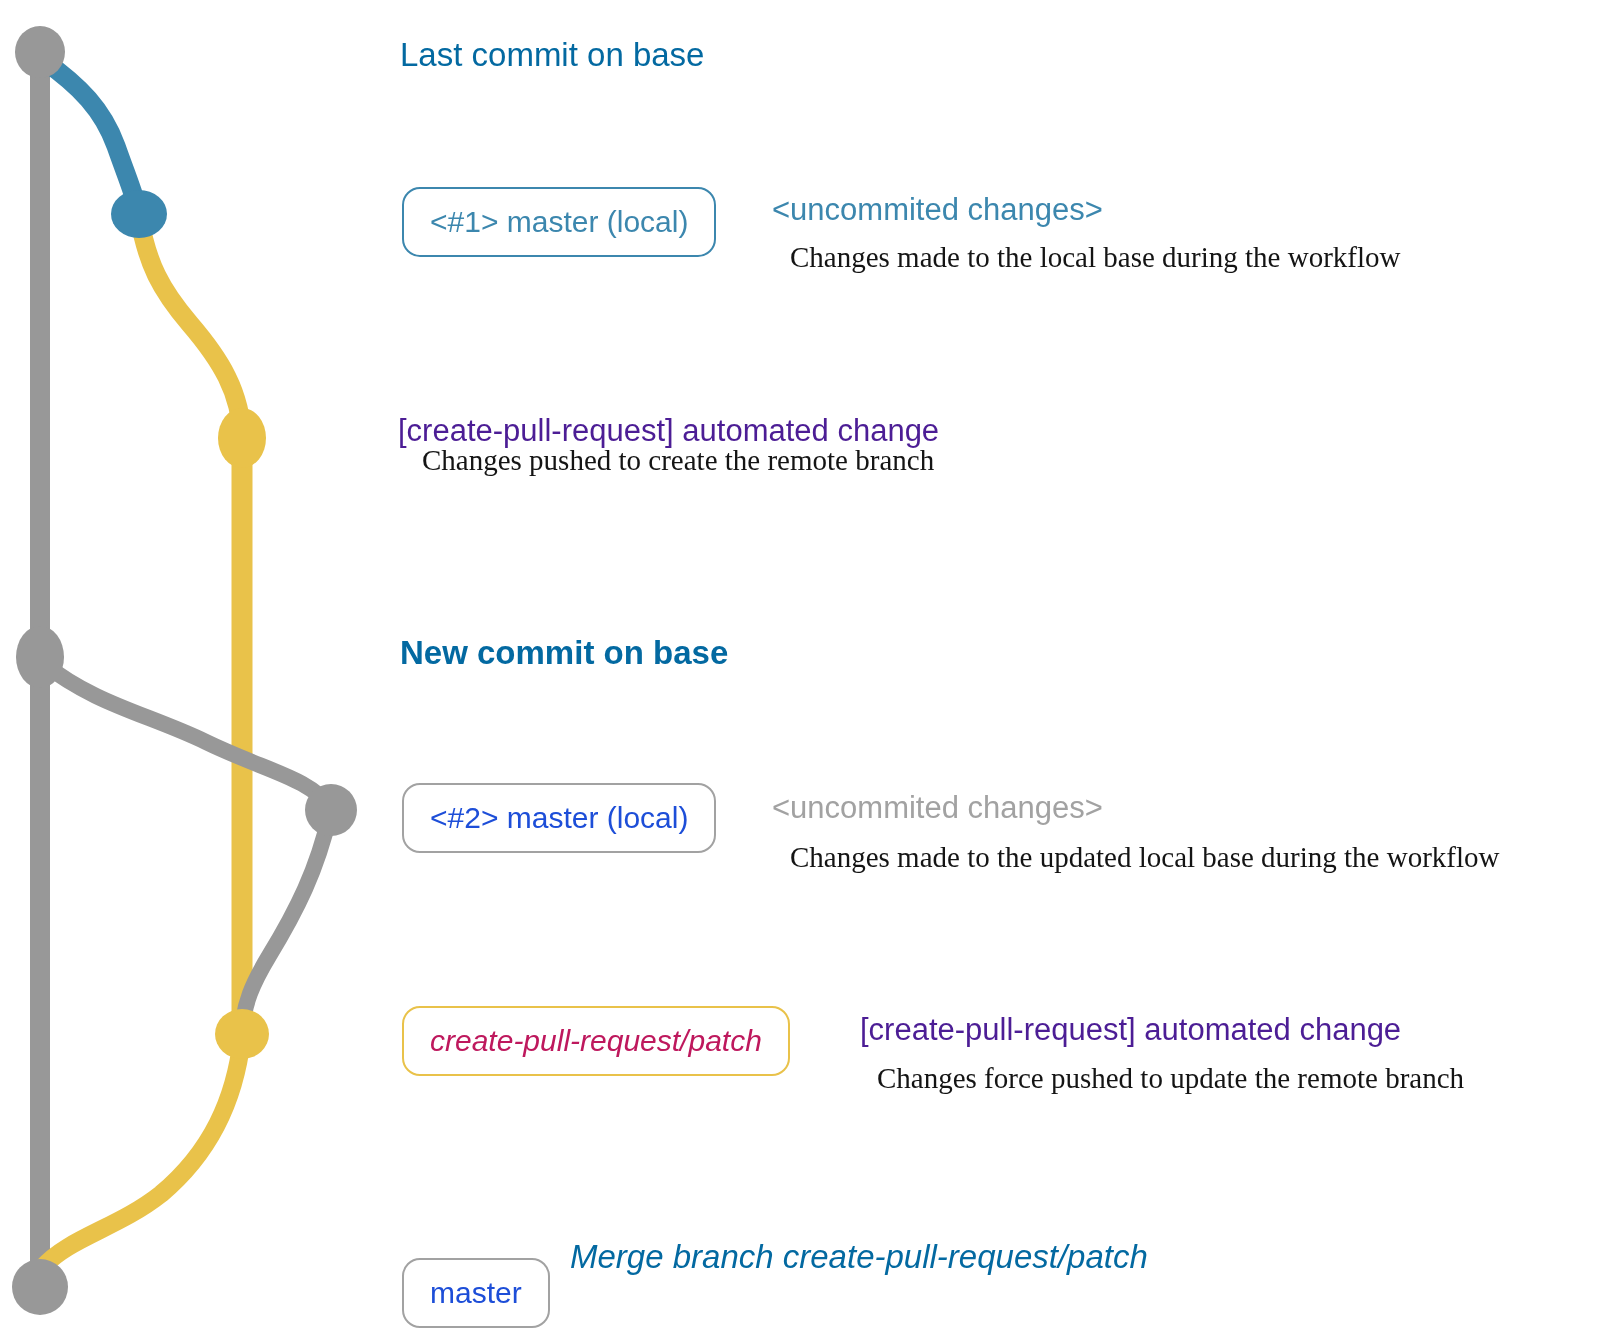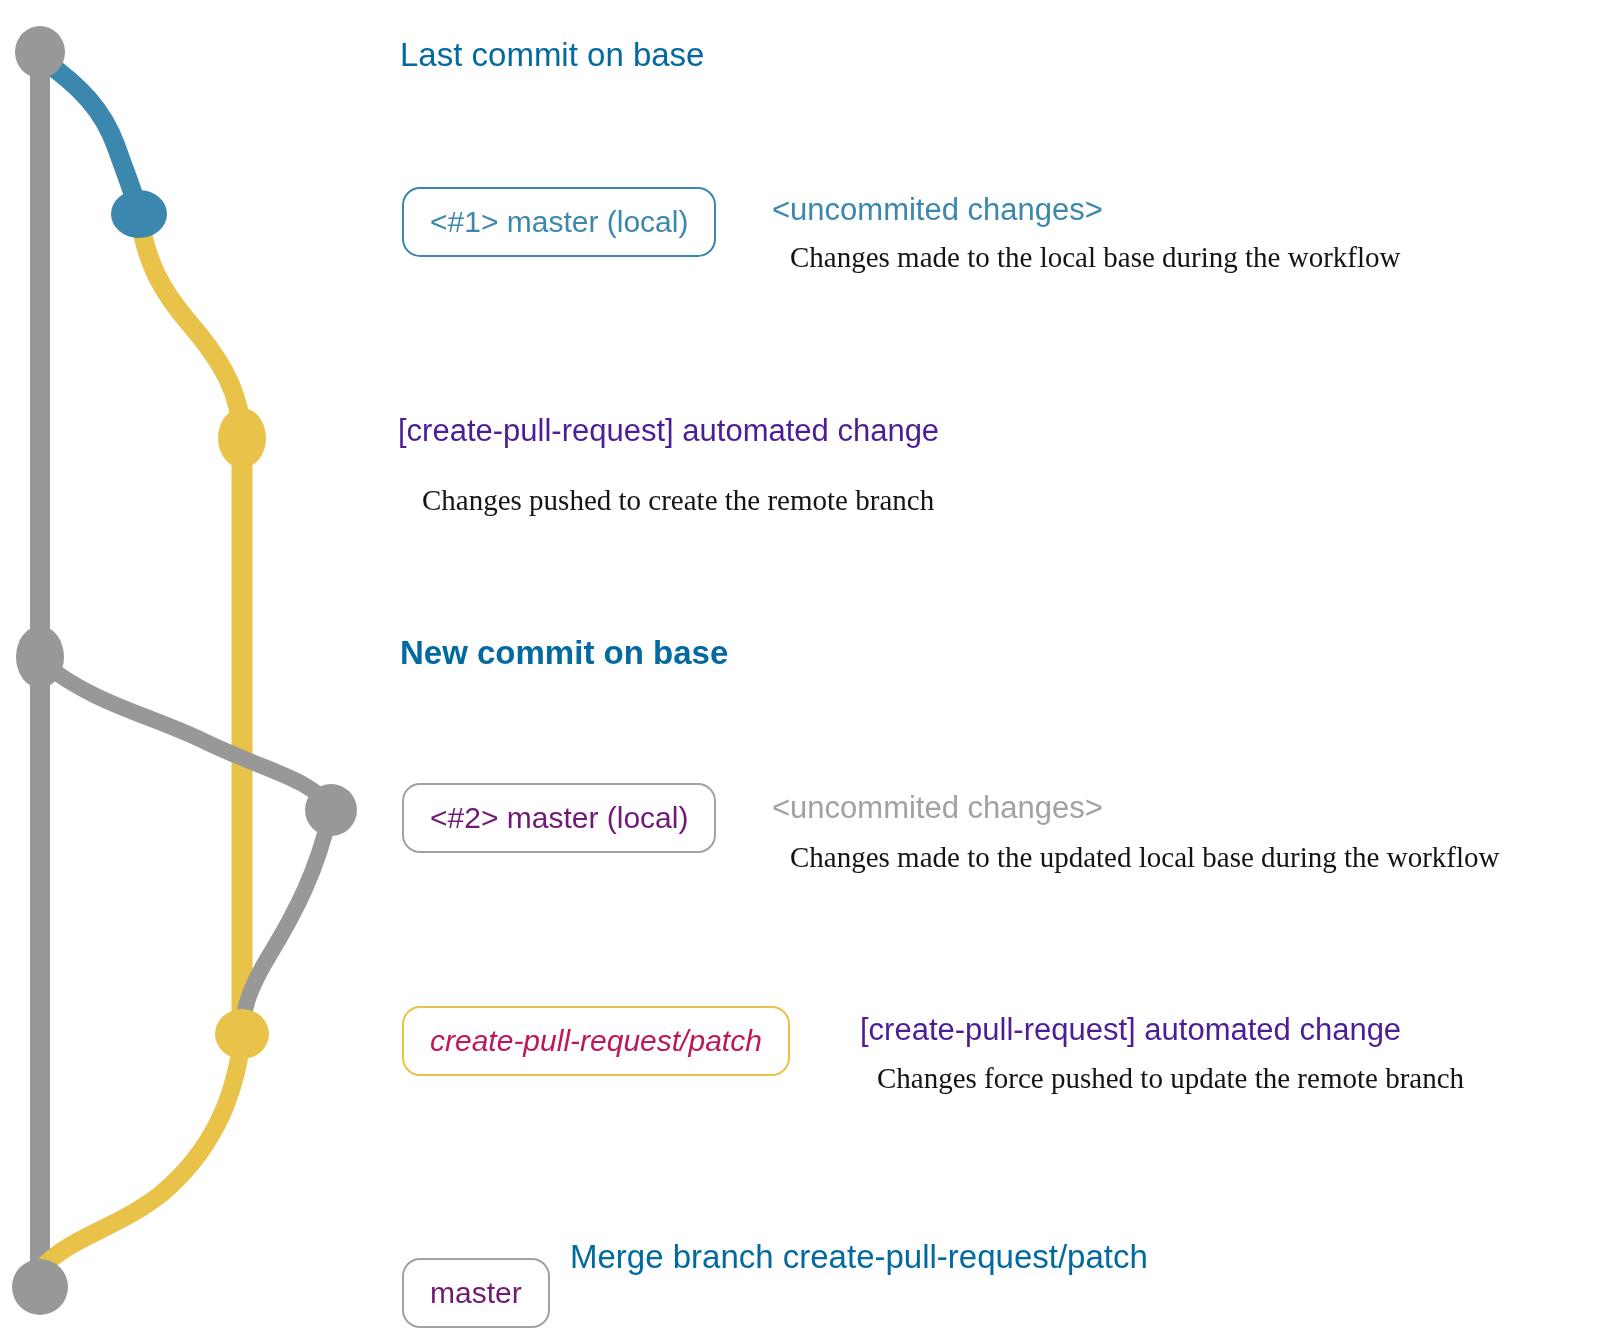--- a/index.html
+++ b/index.html
@@ -34,21 +34,21 @@
     display: inline-flex;
     align-items: center;
     height: 70px;
     padding: 0 26px;
     border-radius: 18px;
     font-size: 30px;
     box-sizing: border-box;
     background: #ffffff;
   }
   .badge.blue   { border: 2.5px solid #3c87ae; color: #3c87ae; }
-  .badge.gray   { border: 2.5px solid #a2a2a2; color: #701a75; align-items: center; }
+  .badge.gray   { border: 2.5px solid #a2a2a2; color: #1d4ed8; align-items: center; }
   .badge.yellow { border: 2.5px solid #e9c24a; color: #be185d; font-style: italic; }
   .title {
     font-size: 31px;
   }
   .title.blue   { color: #3c87ae; }
   .title.gray   { color: #a2a2a2; }
   .title.yellow { color: #4c1d95; text-align: center; }
   .desc {
     font-family: "Liberation Serif", serif;
     font-size: 29px;
@@ -79,34 +79,34 @@
 
   <div class="anno gray-label" style="left:400px; top:55px;">Last commit on base</div>
 
   <div class="badge blue" style="left:402px; top:187px;">
     <span>&lt;#1&gt; master (local)</span>
   </div>
   <div class="anno title blue" style="left:772px; top:210px;">&lt;uncommited changes&gt;</div>
   <div class="anno desc" style="left:790px; top:257px;">Changes made to the local base during the workflow</div>
 
   <div class="anno title yellow" style="left:398px; top:431px;">[create-pull-request] automated change</div>
-  <div class="anno desc" style="left:422px; top:500px;">Changes pushed to create the remote branch</div>
+  <div class="anno desc" style="left:422px; top:460px;">Changes pushed to create the remote branch</div>
 
   <div class="anno gray-label" style="left:400px; top:653px;font-weight:bold;">New commit on base</div>
 
   <div class="badge gray" style="left:402px; top:783px;">
     <span>&lt;#2&gt; master (local)</span>
   </div>
   <div class="anno title gray" style="left:772px; top:808px;">&lt;uncommited changes&gt;</div>
   <div class="anno desc" style="left:790px; top:857px;">Changes made to the updated local base during the workflow</div>
 
   <div class="badge yellow" style="left:402px; top:1006px;">
     <span>create-pull-request/patch</span>
   </div>
   <div class="anno title yellow" style="left:860px; top:1030px;">[create-pull-request] automated change</div>
   <div class="anno desc" style="left:877px; top:1078px;">Changes force pushed to update the remote branch</div>
 
   <div class="badge gray" style="left:402px; top:1258px;">
     <span>master</span>
   </div>
-  <div class="anno gray-label" style="left:570px; top:1257px;">Merge branch create-pull-request/patch</div>
+  <div class="anno gray-label" style="left:570px; top:1257px;font-style:italic;">Merge branch create-pull-request/patch</div>
 
 </div>
 
 </body></html>

